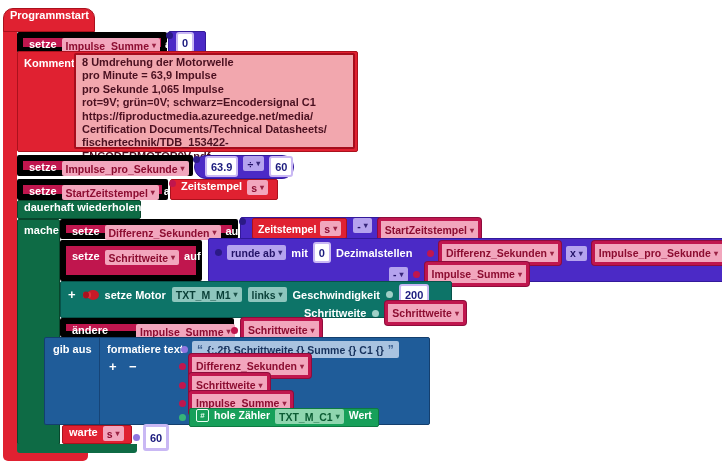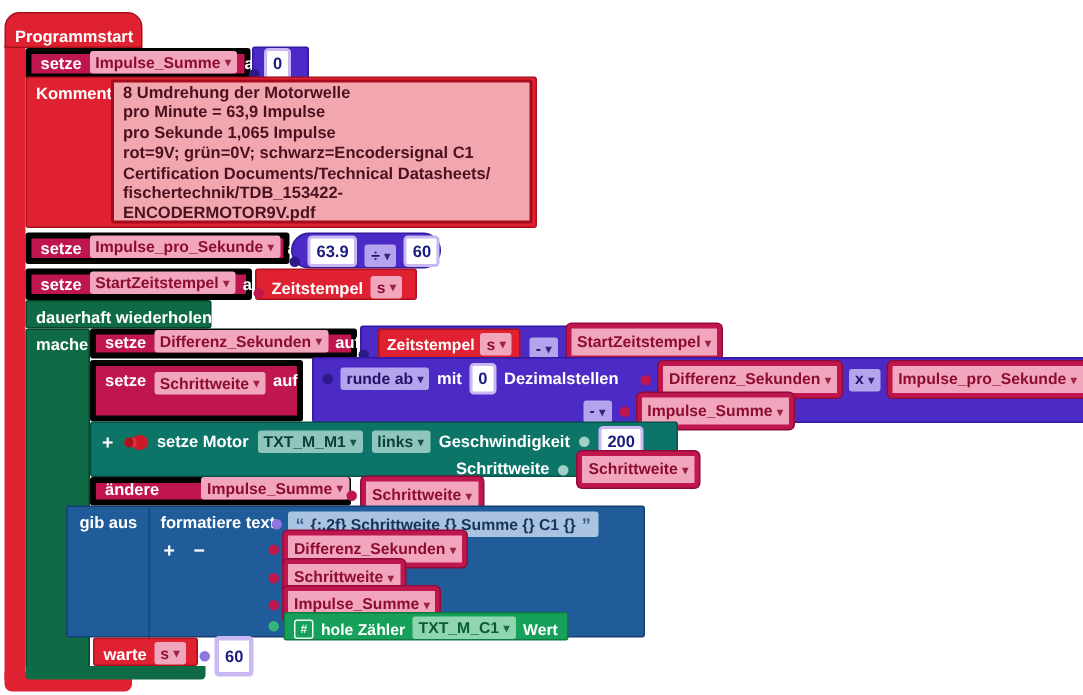--- a/index.html
+++ b/index.html
@@ -1,21 +1,21 @@
 <!DOCTYPE html>
 <html><head>
 <meta charset="utf-8">
 <style>
   html,body{margin:0;padding:0;background:#fff;}
   #canvas{position:relative;width:722px;height:463px;background:#ffffff;overflow:hidden;
           font-family:"Liberation Sans",sans-serif;font-weight:bold;}
   .abs{position:absolute;box-sizing:border-box;}
-  .blk{position:absolute;box-sizing:border-box;display:flex;align-items:flex-end;gap:5px;
+  .blk{position:absolute;box-sizing:border-box;display:flex;align-items:flex-start;gap:5px;
        padding:0 6px;font-size:11px;color:#fff;border-radius:2px;white-space:nowrap;}
-  .crimson{background:#c0164e;border:4px solid #000000;}
+  .crimson{background:#c0164e;border:6px solid #000000;}
   .red{background:#e02131;border:1px solid #ab111d;}
   .purple{background:#4b2ac6;border:1px solid #33199b;}
   .teal{background:#0d7468;border:1px solid #07534a;}
   .blue{background:#1f5c99;border:1px solid #143f6e;}
   .dgreen{background:#0e6b45;border:1px solid #08462c;}
   .bgreen{background:#17a05a;border:1px solid #0d7a41;}
   .flat{border:none;}
   .lbl{color:#fff;font-size:11px;white-space:nowrap;}
   .chip{display:inline-flex;align-items:center;padding:0 4px;height:15px;border-radius:2px;
         font-size:10.5px;white-space:nowrap;}
@@ -69,20 +69,21 @@
   </div>
 
   <div class="blk red" style="left:17px;top:51px;width:341px;height:101px;align-items:flex-start;padding-top:5px;">
     <span class="lbl">Kommentar</span>
   </div>
   <div class="cmt abs" style="left:74px;top:53px;width:281px;height:96px;">
     <div>8 Umdrehung der Motorwelle</div>
     <div>pro Minute = 63,9 Impulse</div>
     <div>pro Sekunde 1,065 Impulse</div>
     <div>rot=9V; grün=0V; schwarz=Encodersignal C1</div>
+    <div>https://fiproductmedia.azureedge.net/media/</div>
     <div>Certification Documents/Technical Datasheets/</div>
     <div>fischertechnik/TDB_153422-ENCODERMOTOR9V.pdf</div>
   </div>
 
   <div class="blk crimson" style="left:17px;top:155px;width:176px;height:21px;">
     <span class="lbl">setze</span>
     <span class="chip pinkc caret">Impulse_pro_Sekunde</span>
     <span class="lbl">auf</span>
   </div>
   <div class="blk purple" style="left:194px;top:155px;width:100px;height:24px;gap:5px;border-radius:12px;">

